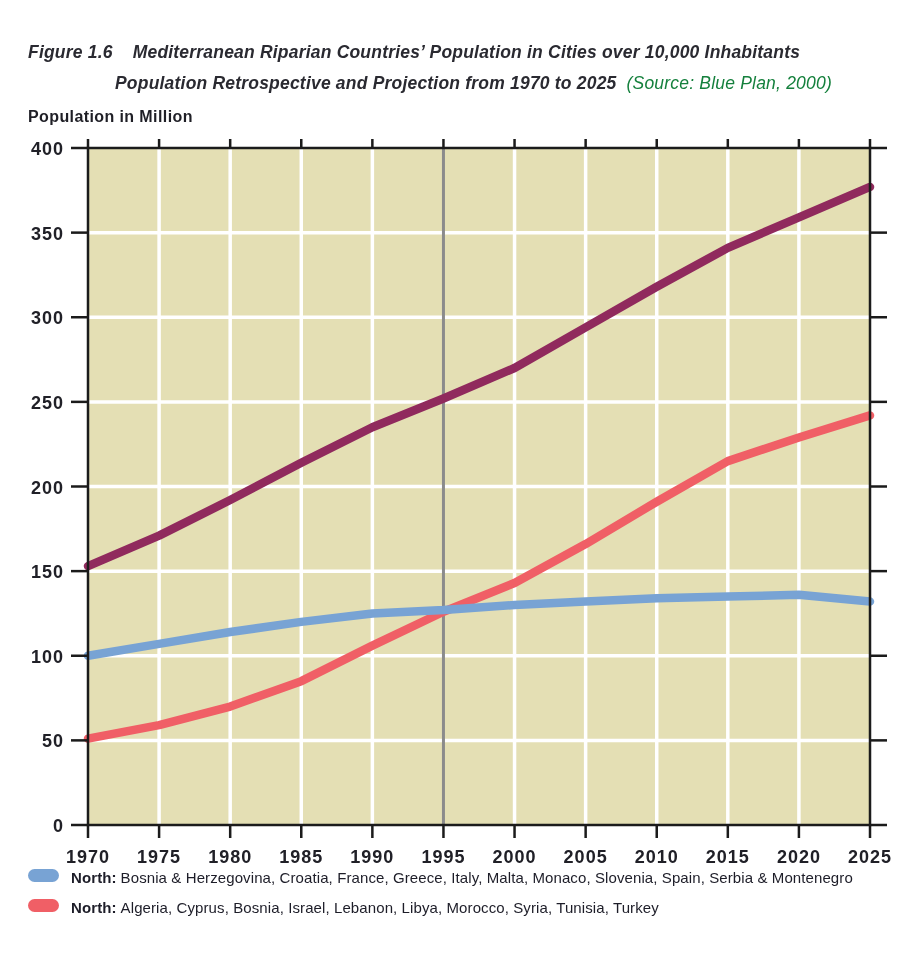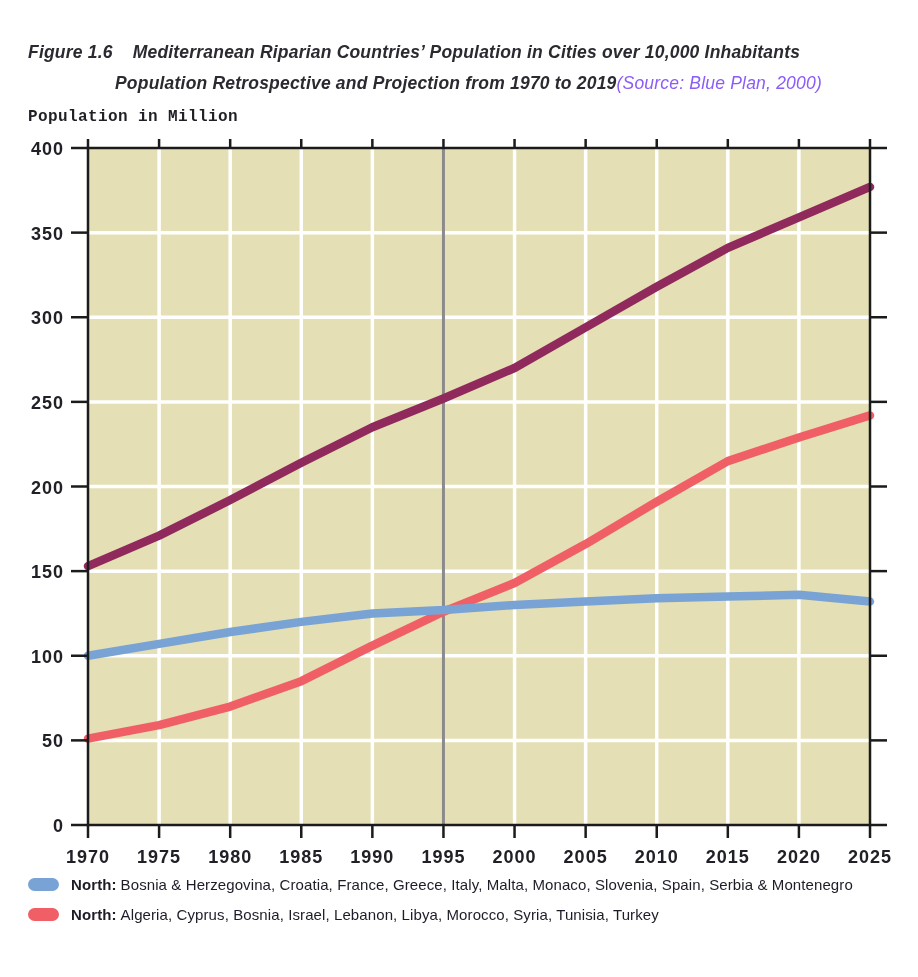--- a/index.html
+++ b/index.html
@@ -3,44 +3,44 @@
 <meta charset="utf-8">
 <style>
   html,body{margin:0;padding:0;background:#ffffff;}
   .page{position:relative;width:918px;height:977px;background:#ffffff;overflow:hidden;
         font-family:"Liberation Sans",sans-serif;}
   .fig-title{position:absolute;left:28px;top:42px;font-size:17.5px;font-weight:bold;
         font-style:italic;color:#2a2a31;letter-spacing:.2px;white-space:nowrap;text-align:center;}
   .fig-title .fig-label{margin-right:20px;}
   .fig-subtitle{position:absolute;left:115px;top:73px;font-size:17.5px;font-weight:bold;
         font-style:italic;color:#2a2a31;letter-spacing:.2px;white-space:nowrap;}
-  .fig-source{font-weight:normal;color:#8b5cf6;}
+  .fig-source{font-weight:normal;margin-left:10px;color:#15803d;}
   .axis-title{position:absolute;left:28px;top:108px;font-size:16px;font-weight:bold;
-        color:#1f1f26;letter-spacing:.4px;font-family:Liberation Mono, monospace;}
+        color:#1f1f26;letter-spacing:.4px;}
   svg.chart{position:absolute;left:0;top:0;}
   .tick-label{font-family:"Liberation Sans",sans-serif;font-weight:bold;font-size:18px;
         fill:#202027;letter-spacing:1px;}
   .legend{position:absolute;left:28px;top:869px;width:882px;}
-  .legend-row{display:flex;align-items:center;height:30px;}
+  .legend-row{display:flex;align-items:flex-start;height:30px;}
   .swatch{display:inline-block;width:31px;height:13px;border-radius:7px;flex:0 0 auto;}
   .legend-text{margin-left:12px;font-size:15px;color:#1d1d28;white-space:nowrap;
         letter-spacing:.1px;}
   .legend-text b{margin-right:4px;}
 </style>
 </head>
 <body>
 
 <div class="page">
 
   <div class="fig-title">
     <span class="fig-label">Figure 1.6</span><span>Mediterranean Riparian Countries’ Population in Cities over 10,000 Inhabitants</span>
   </div>
 
   <div class="fig-subtitle">
-    <span>Population Retrospective and Projection from 1970 to 2019</span><span class="fig-source">(Source: Blue Plan, 2000)</span>
+    <span>Population Retrospective and Projection from 1970 to 2025</span><span class="fig-source">(Source: Blue Plan, 2000)</span>
   </div>
 
   <div class="axis-title">Population in Million</div>
 
   <svg class="chart" id="chart-svg" width="918" height="977">
       <rect x="88" y="148" width="782" height="677" fill="#e4dfb4"></rect>
       <line x1="88" y1="740.375" x2="870" y2="740.375" stroke="#ffffff" stroke-width="3.5"></line>
       <line x1="88" y1="655.75" x2="870" y2="655.75" stroke="#ffffff" stroke-width="3.5"></line>
       <line x1="88" y1="571.125" x2="870" y2="571.125" stroke="#ffffff" stroke-width="3.5"></line>
       <line x1="88" y1="486.5" x2="870" y2="486.5" stroke="#ffffff" stroke-width="3.5"></line>

